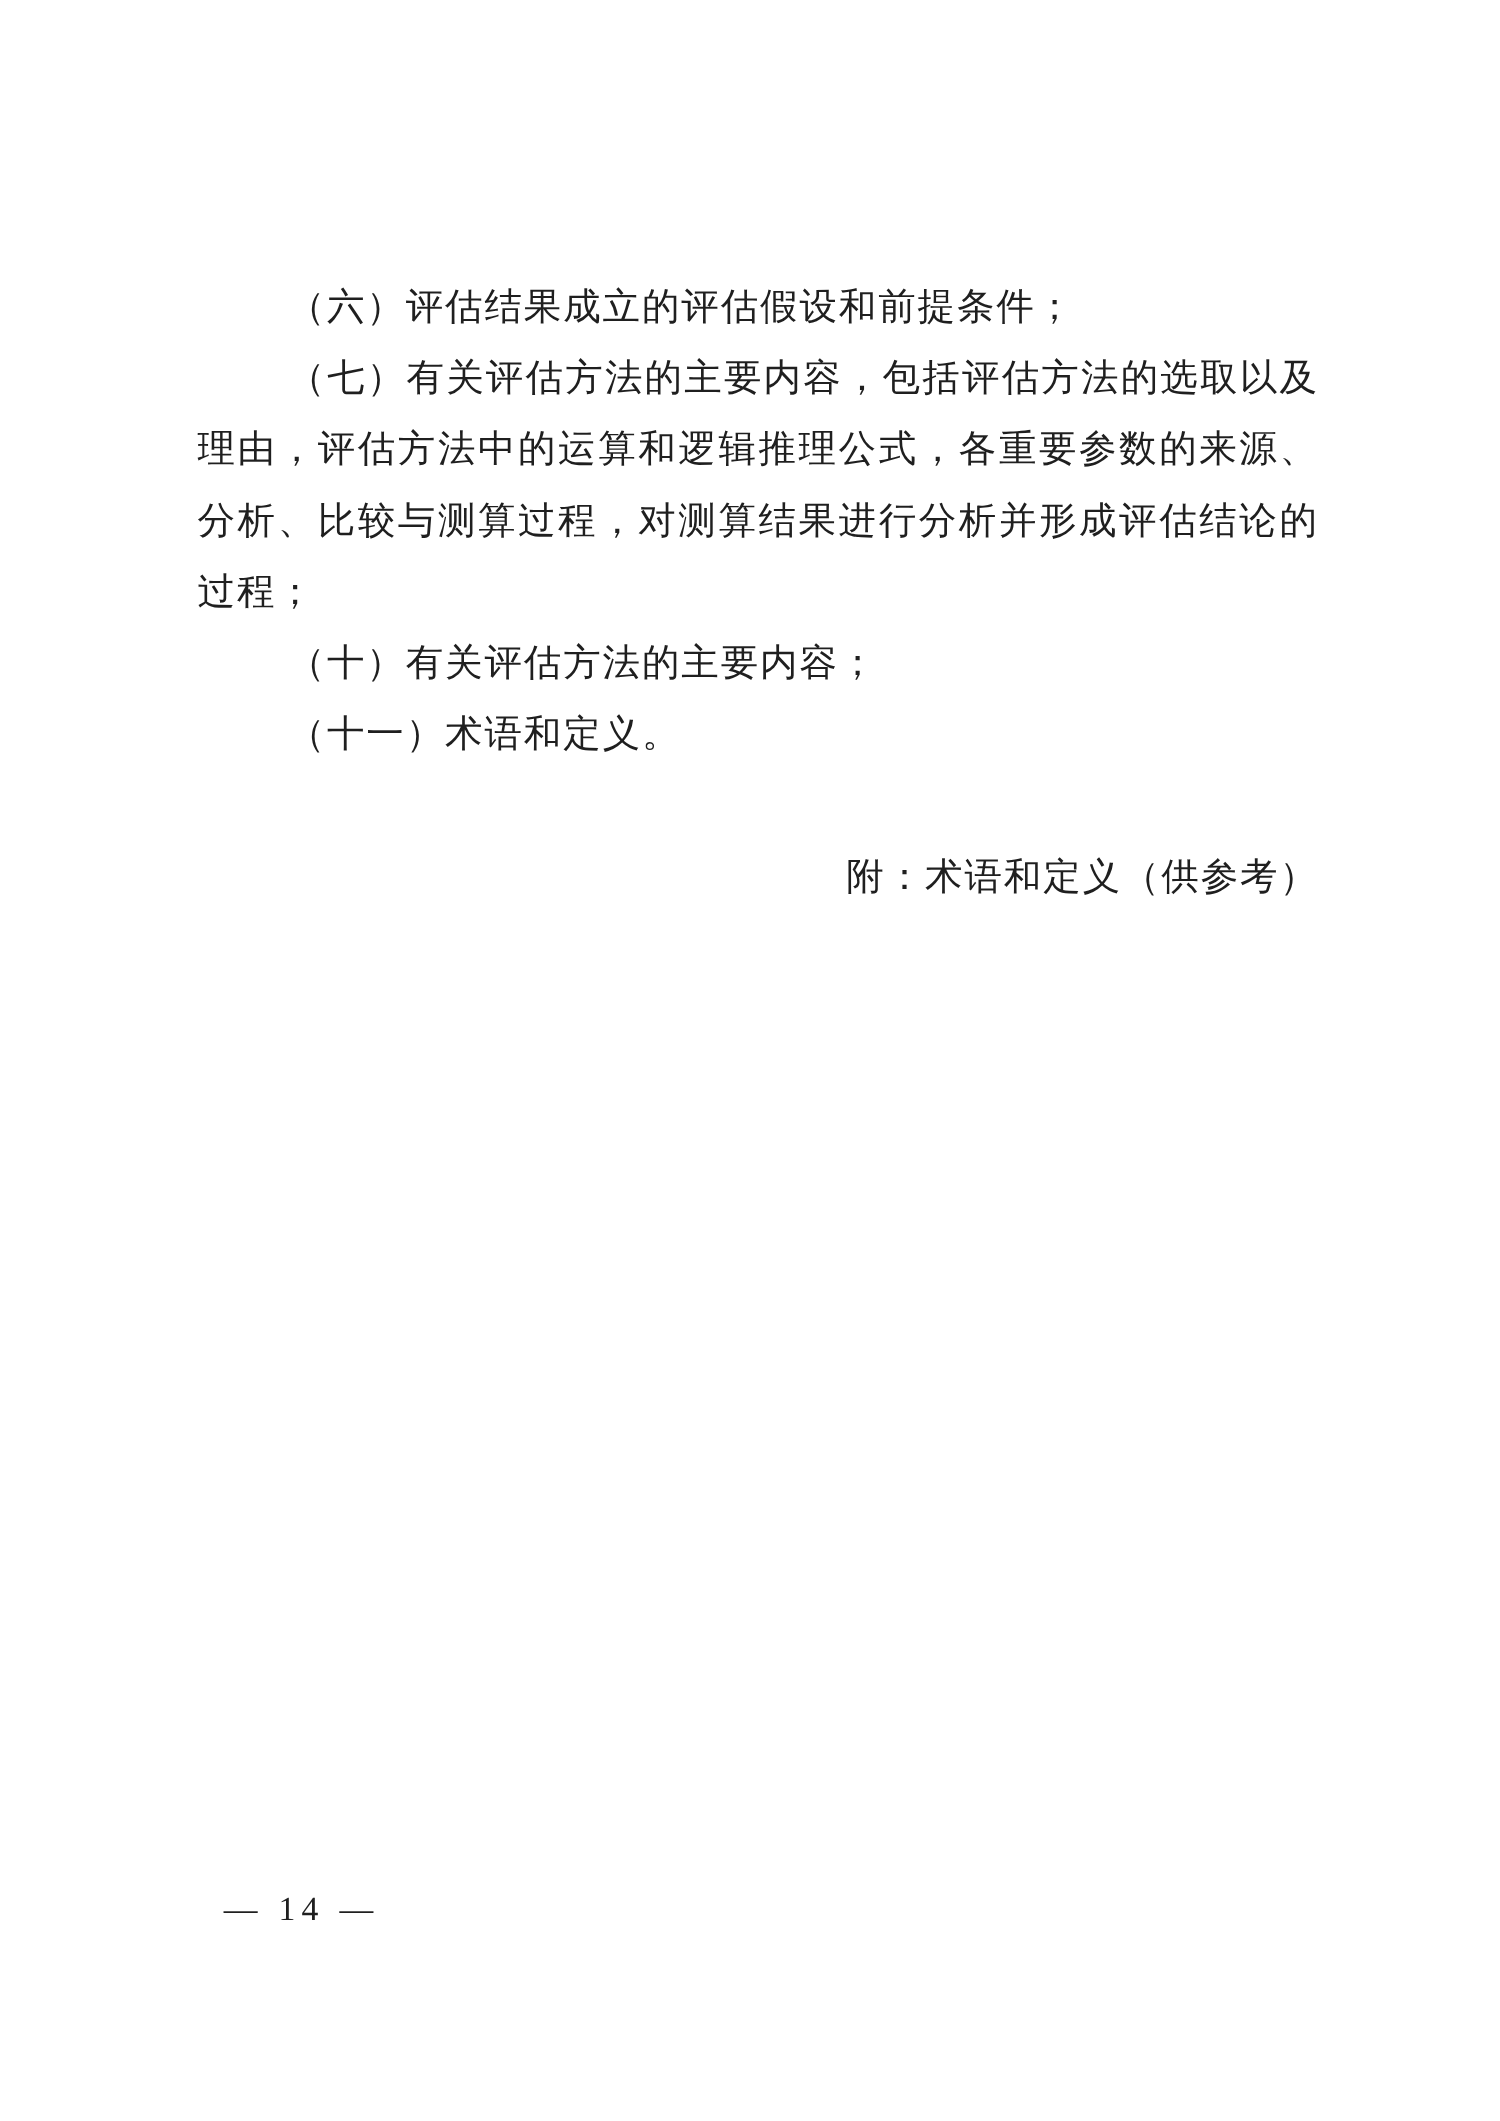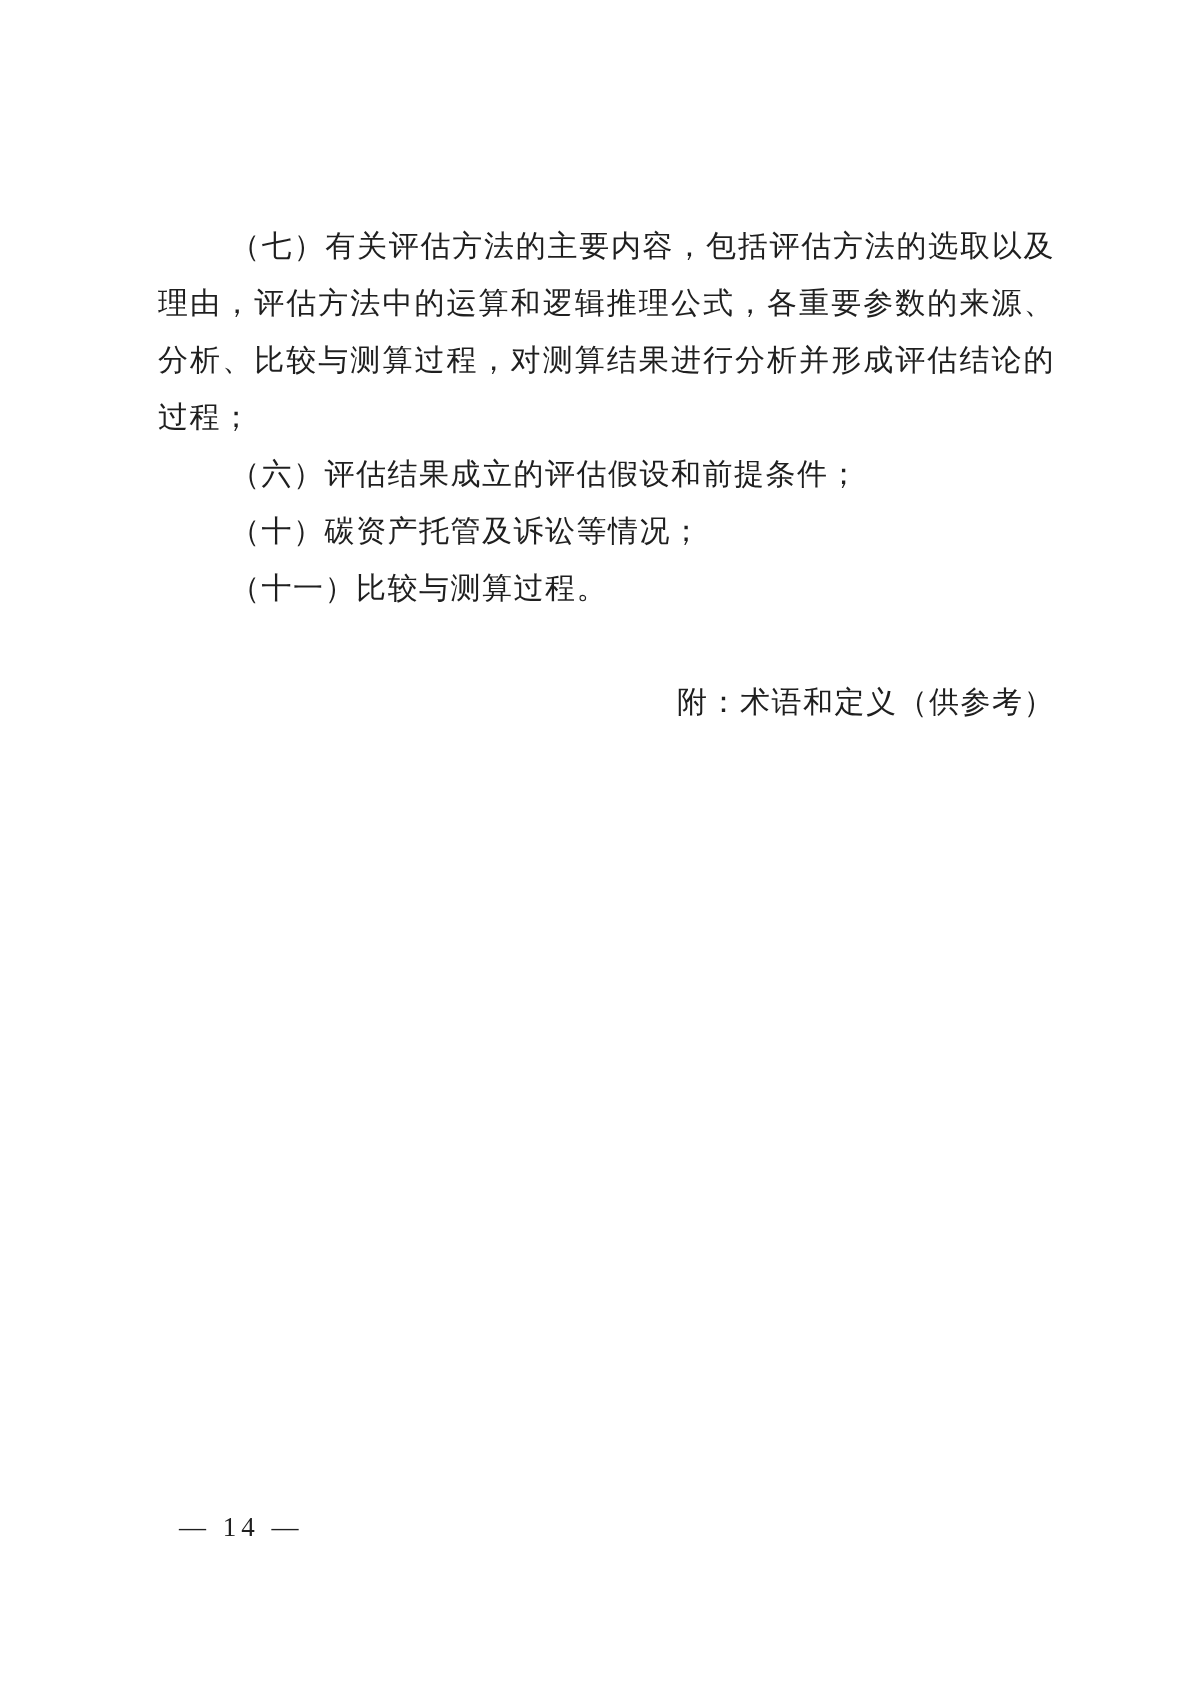--- a/index.html
+++ b/index.html
@@ -46,23 +46,23 @@
     font-size: 27px;
     letter-spacing: 5px;
     white-space: nowrap;
   }
 </style>
 </head>
 <body>
 
 <div class="page">
   <div class="content">
+    <p class="para">（六）评估结果成立的评估假设和前提条件；</p>
     <p class="para">（七）有关评估方法的主要内容，包括评估方法的选取以及理由，评估方法中的运算和逻辑推理公式，各重要参数的来源、分析、比较与测算过程，对测算结果进行分析并形成评估结论的过程；</p>
-    <p class="para">（六）评估结果成立的评估假设和前提条件；</p>
-    <p class="para">（十）碳资产托管及诉讼等情况；</p>
-    <p class="para">（十一）比较与测算过程。</p>
+    <p class="para">（十）有关评估方法的主要内容；</p>
+    <p class="para">（十一）术语和定义。</p>
     <p class="para annex">附：术语和定义（供参考）</p>
   </div>
 
   <div class="footer">
     <span>— 14 —</span>
   </div>
 </div>
 
 </body></html>

